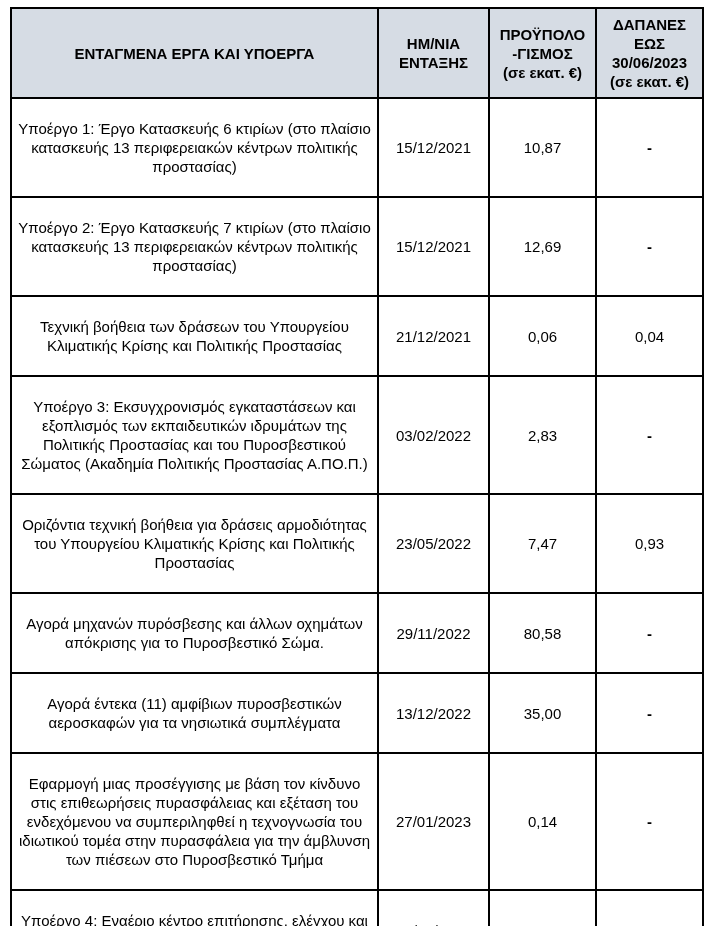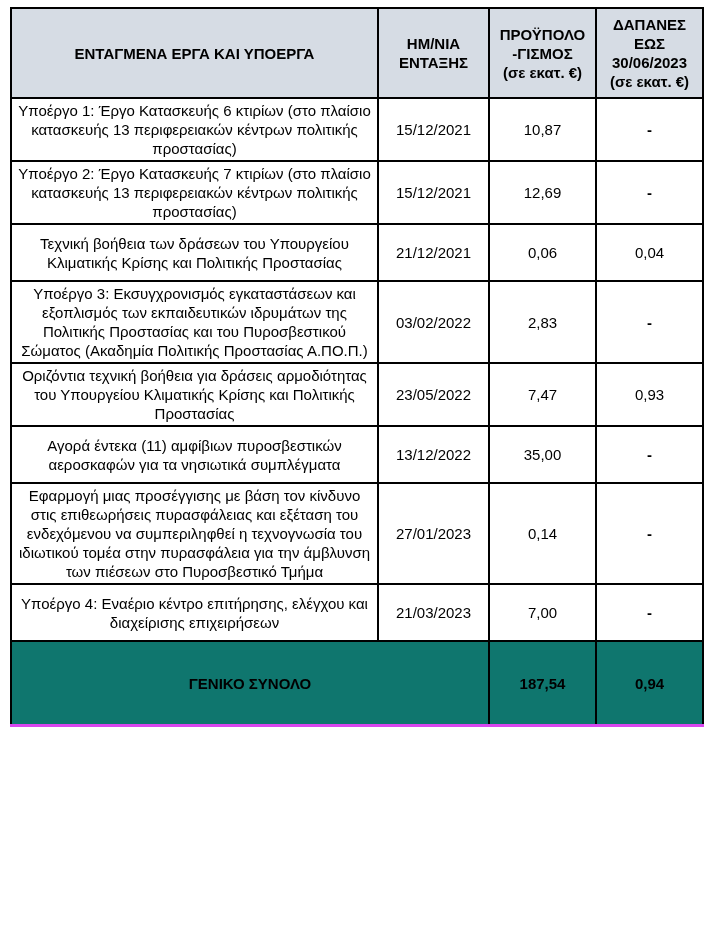--- a/index.html
+++ b/index.html
@@ -34,21 +34,21 @@
     font-size: 15px;
     line-height: 19px;
     padding: 14px 4px;
   }
   th {
     background: #d6dce4;
     font-weight: bold;
     white-space: pre-line;
     padding: 6px 2px;
   }
-  td.proj { padding: 2px 6px; }
+  td.proj { padding: 20px 6px; }
   td.date {
     word-break: break-all;
     padding: 18px 15px;
   }
   tr.total-row td {
     background: #0f766e;
     font-weight: bold;
     height: 54px;
     border-bottom: 3px solid #d946ef;
   }
@@ -104,20 +104,26 @@
         <td class="num">2,83</td>
         <td class="num dash">-</td>
       </tr>
       <tr>
         <td class="proj">Οριζόντια τεχνική βοήθεια για δράσεις αρμοδιότητας του Υπουργείου Κλιματικής Κρίσης και Πολιτικής Προστασίας</td>
         <td class="date">23/05/2022</td>
         <td class="num">7,47</td>
         <td class="num">0,93</td>
       </tr>
       <tr>
+        <td class="proj">Αγορά μηχανών πυρόσβεσης και άλλων οχημάτων απόκρισης για το Πυροσβεστικό Σώμα.</td>
+        <td class="date">29/11/2022</td>
+        <td class="num">80,58</td>
+        <td class="num dash">-</td>
+      </tr>
+      <tr>
         <td class="proj">Αγορά έντεκα (11) αμφίβιων πυροσβεστικών αεροσκαφών για τα νησιωτικά συμπλέγματα</td>
         <td class="date">13/12/2022</td>
         <td class="num">35,00</td>
         <td class="num dash">-</td>
       </tr>
       <tr>
         <td class="proj">Εφαρμογή μιας προσέγγισης με βάση τον κίνδυνο στις επιθεωρήσεις πυρασφάλειας και εξέταση του ενδεχόμενου να συμπεριληφθεί η τεχνογνωσία του ιδιωτικού τομέα στην πυρασφάλεια για την άμβλυνση των πιέσεων στο Πυροσβεστικό Τμήμα</td>
         <td class="date">27/01/2023</td>
         <td class="num">0,14</td>
         <td class="num dash">-</td>

